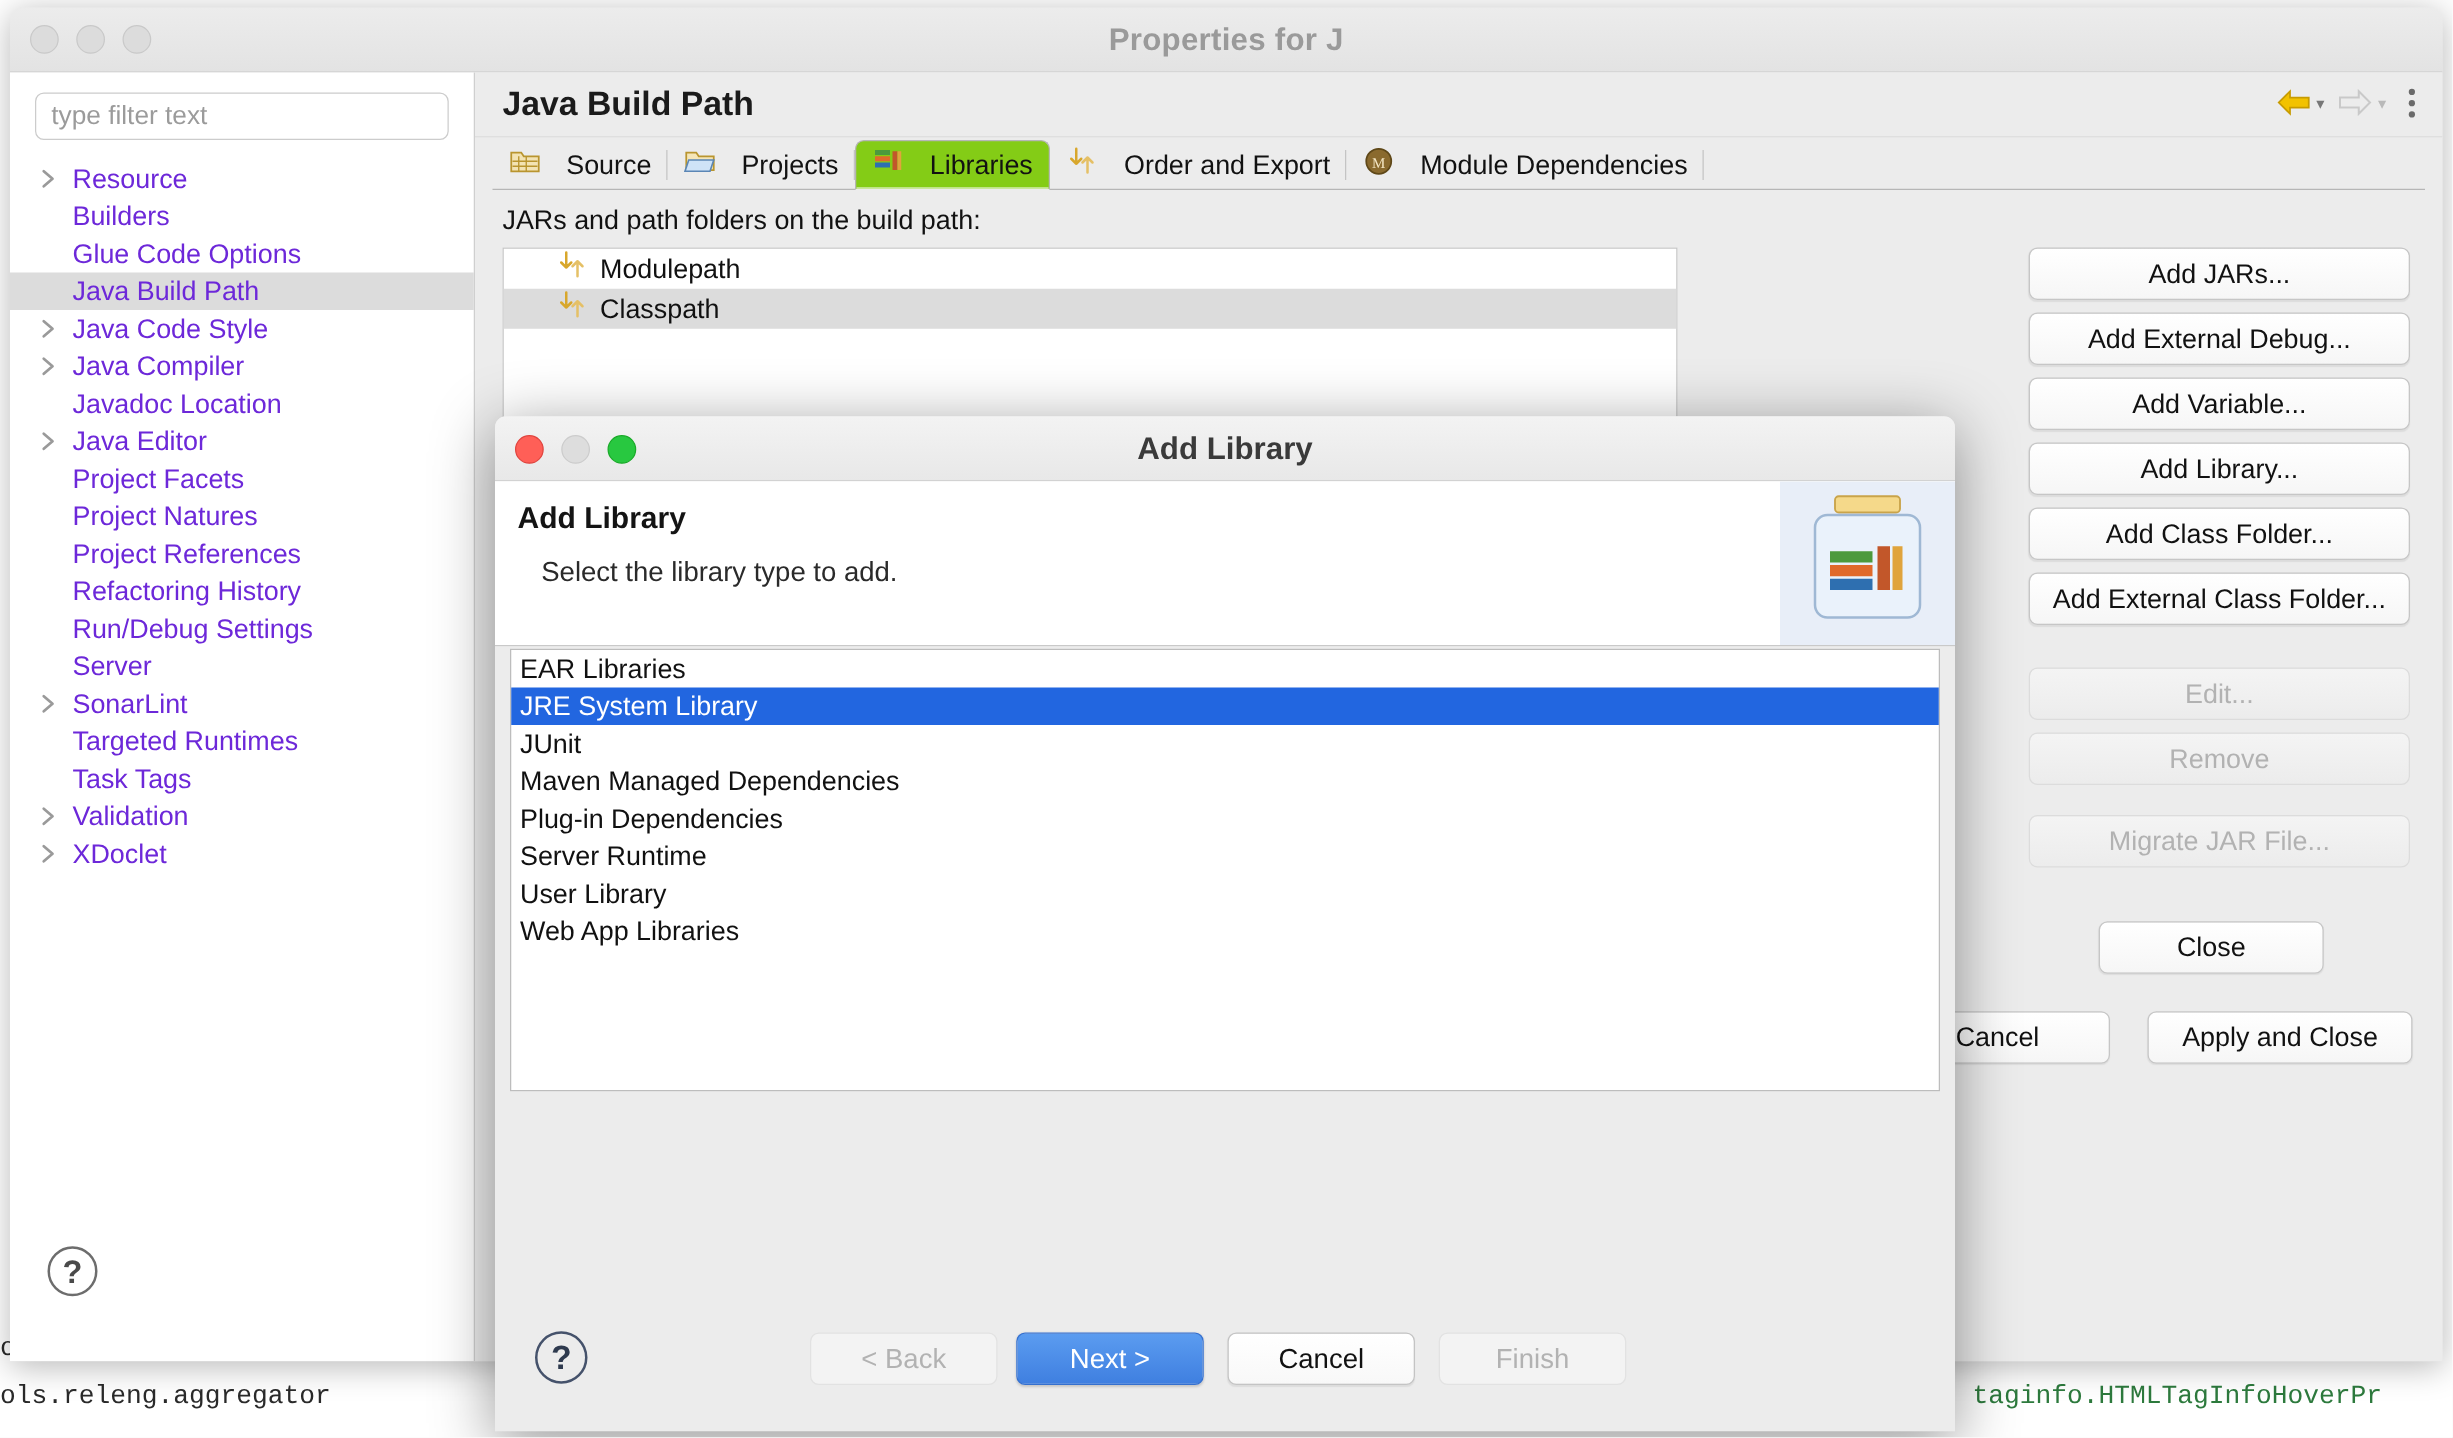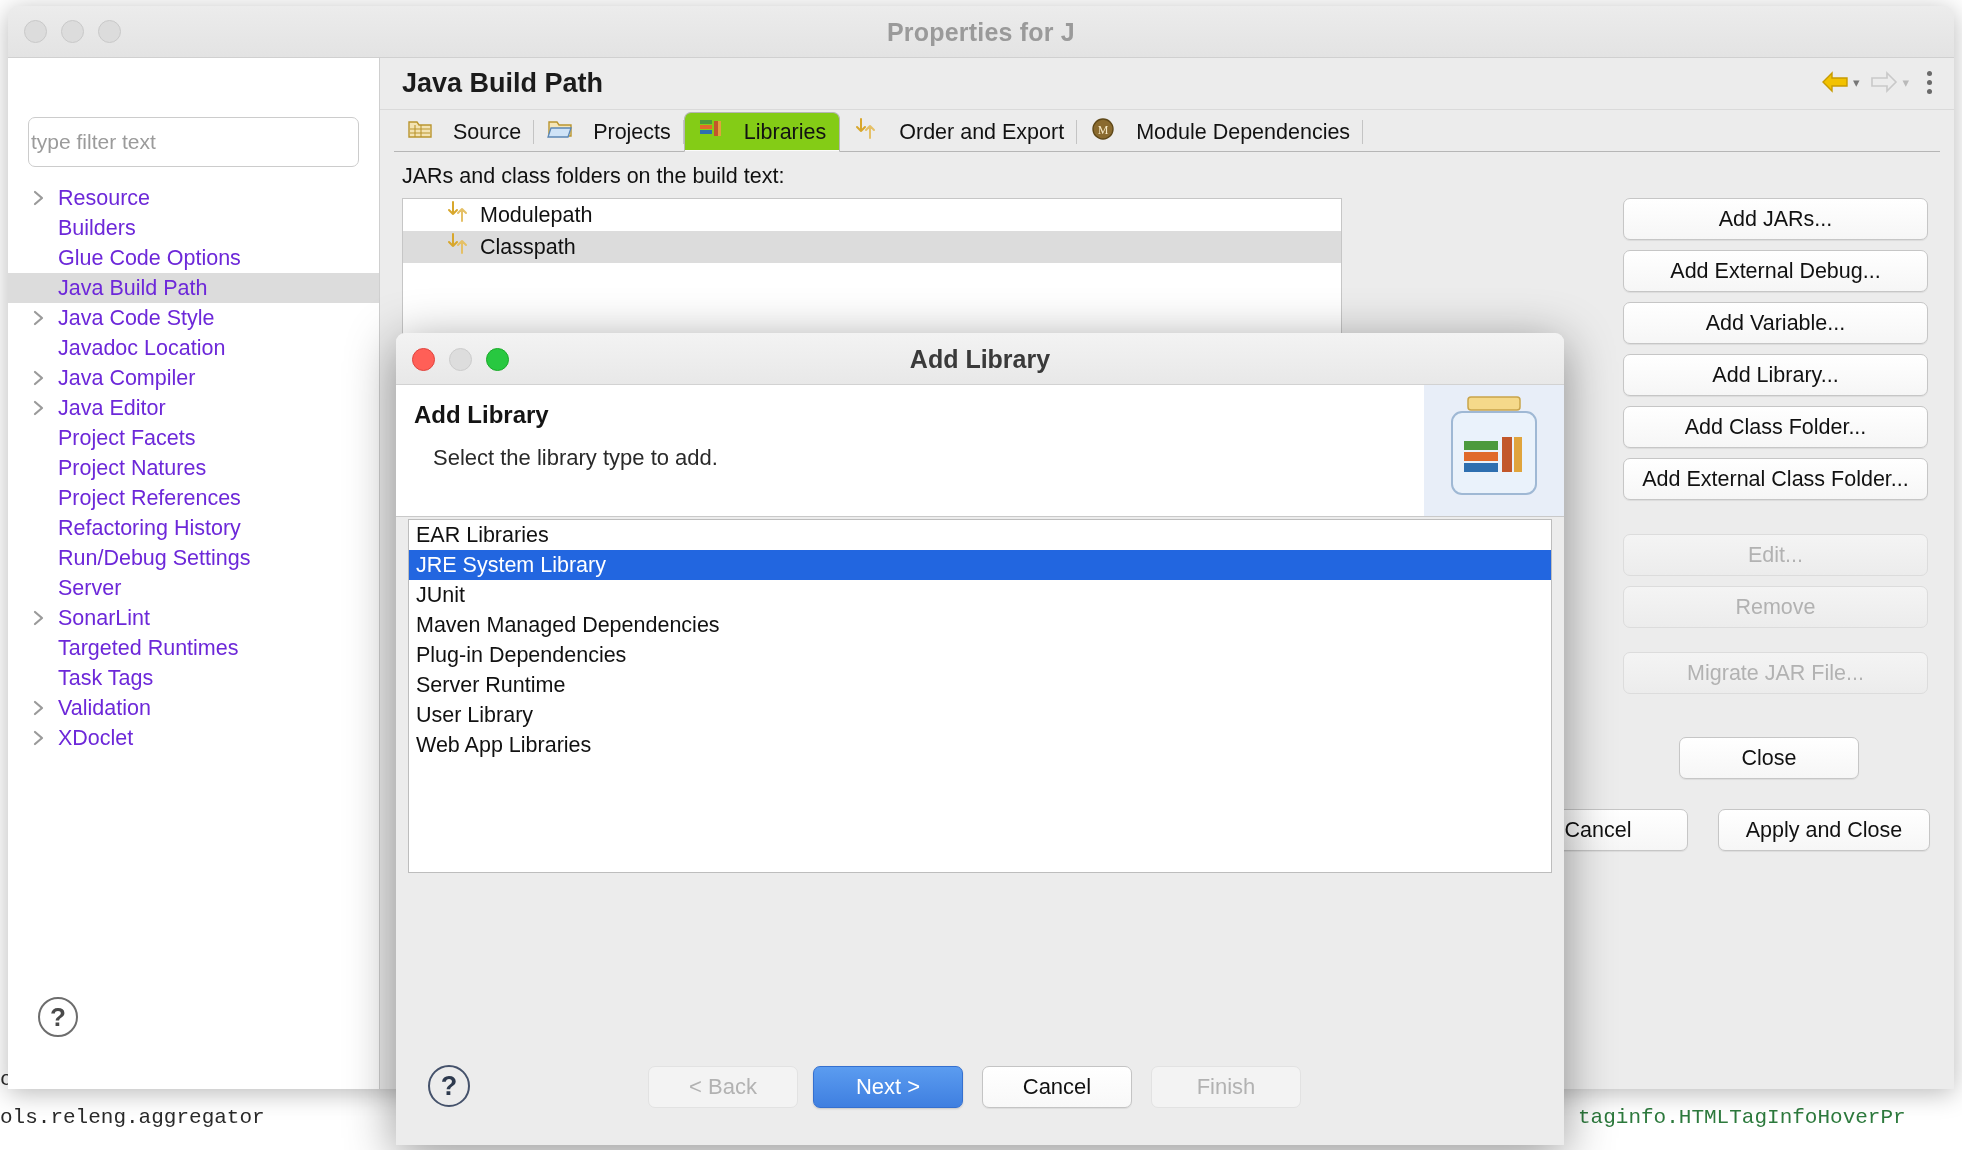--- a/index.html
+++ b/index.html
@@ -53,27 +53,26 @@
   #prop-body { position: absolute; left:0; top:52px; right:0; bottom:0; }
 
   
   #sidebar {
     position: absolute; left: 0; top: 0; width: 372px; bottom: 0;
     background: #ffffff;
     border-right: 1px solid #cfcfcf;
   }
   #filter-wrap { padding: 16px 20px 10px 20px; }
   #filter-input {
-    width: 100%; height: 50px;
+    width: 100%; height: 38px;
     border: 1px solid #cccccc; border-radius: 7px;
     background: #fff; color: #9b9b9b;
-    font-size: 21px; padding: 0 2px;
+    font-size: 21px; padding: 0 12px;
     font-family: "Liberation Sans", sans-serif;
     outline: none;
-    margin-top: 43px;
   }
   #filter-input::placeholder { color: #9b9b9b; }
 
   .tree { margin-top: 6px; }
   .tree-item {
     position: relative;
     height: 30px;
     display: flex; align-items: center;
     padding-left: 24px;
     font-size: 21.5px;
@@ -307,30 +306,30 @@
             </div>
             <div class="tree-item">
               <span class="chev">
                 <svg width="14" height="18" viewBox="0 0 14 18">
                   <path d="M3 3 L10 9 L3 15" fill="none" stroke="#9a9a9a" stroke-width="2.2" stroke-linecap="round" stroke-linejoin="round"></path>
                 </svg>
               </span>
               <span class="tree-label">Java Code Style</span>
             </div>
             <div class="tree-item">
+              <span class="chev">
+                <svg width="14" height="18" viewBox="0 0 14 18">
+                  <path d="M3 3 L10 9 L3 15" fill="none" stroke="#9a9a9a" stroke-width="2.2" stroke-linecap="round" stroke-linejoin="round"></path>
+                </svg>
+              </span>
+              <span class="tree-label">Java Compiler</span>
+            </div>
+            <div class="tree-item">
               <span class="chev"></span>
               <span class="tree-label">Javadoc Location</span>
-            </div>
-            <div class="tree-item">
-              <span class="chev">
-                <svg width="14" height="18" viewBox="0 0 14 18">
-                  <path d="M3 3 L10 9 L3 15" fill="none" stroke="#9a9a9a" stroke-width="2.2" stroke-linecap="round" stroke-linejoin="round"></path>
-                </svg>
-              </span>
-              <span class="tree-label">Java Compiler</span>
             </div>
             <div class="tree-item">
               <span class="chev">
                 <svg width="14" height="18" viewBox="0 0 14 18">
                   <path d="M3 3 L10 9 L3 15" fill="none" stroke="#9a9a9a" stroke-width="2.2" stroke-linecap="round" stroke-linejoin="round"></path>
                 </svg>
               </span>
               <span class="tree-label">Java Editor</span>
             </div>
             <div class="tree-item">
@@ -459,21 +458,21 @@
                     <circle cx="13" cy="12" r="10" fill="#8a6a2e" stroke="#5f4818" stroke-width="1.4"></circle>
                     <text x="13" y="17" text-anchor="middle" font-size="12" font-family="Liberation Serif, serif" fill="#f5e7c4">M</text>
                   </svg></span>
                 <span>Module Dependencies</span>
                 <span class="tabsep"></span>
               </div>
             </div>
         </div>
 
         <div id="tabcontent">
-          <div id="jars-label">JARs and class folders on the build text:</div>
+          <div id="jars-label">JARs and path folders on the build path:</div>
           <div id="jars-list">
               <div class="jrow">
                 <span><svg class="jrow-ico" viewBox="0 0 26 24">
                     <path d="M8 2 v12 M8 14 l-4 -4 M8 14 l4 -4" fill="none" stroke="#d8a72c" stroke-width="2" stroke-linecap="round"></path>
                     <path d="M17 21 v-12 M17 9 l-4 4 M17 9 l4 4" fill="none" stroke="#e5c066" stroke-width="2" stroke-linecap="round"></path>
                   </svg></span>
                 <span>Modulepath</span>
               </div>
               <div class="jrow alt">
                 <span><svg class="jrow-ico" viewBox="0 0 26 24">

